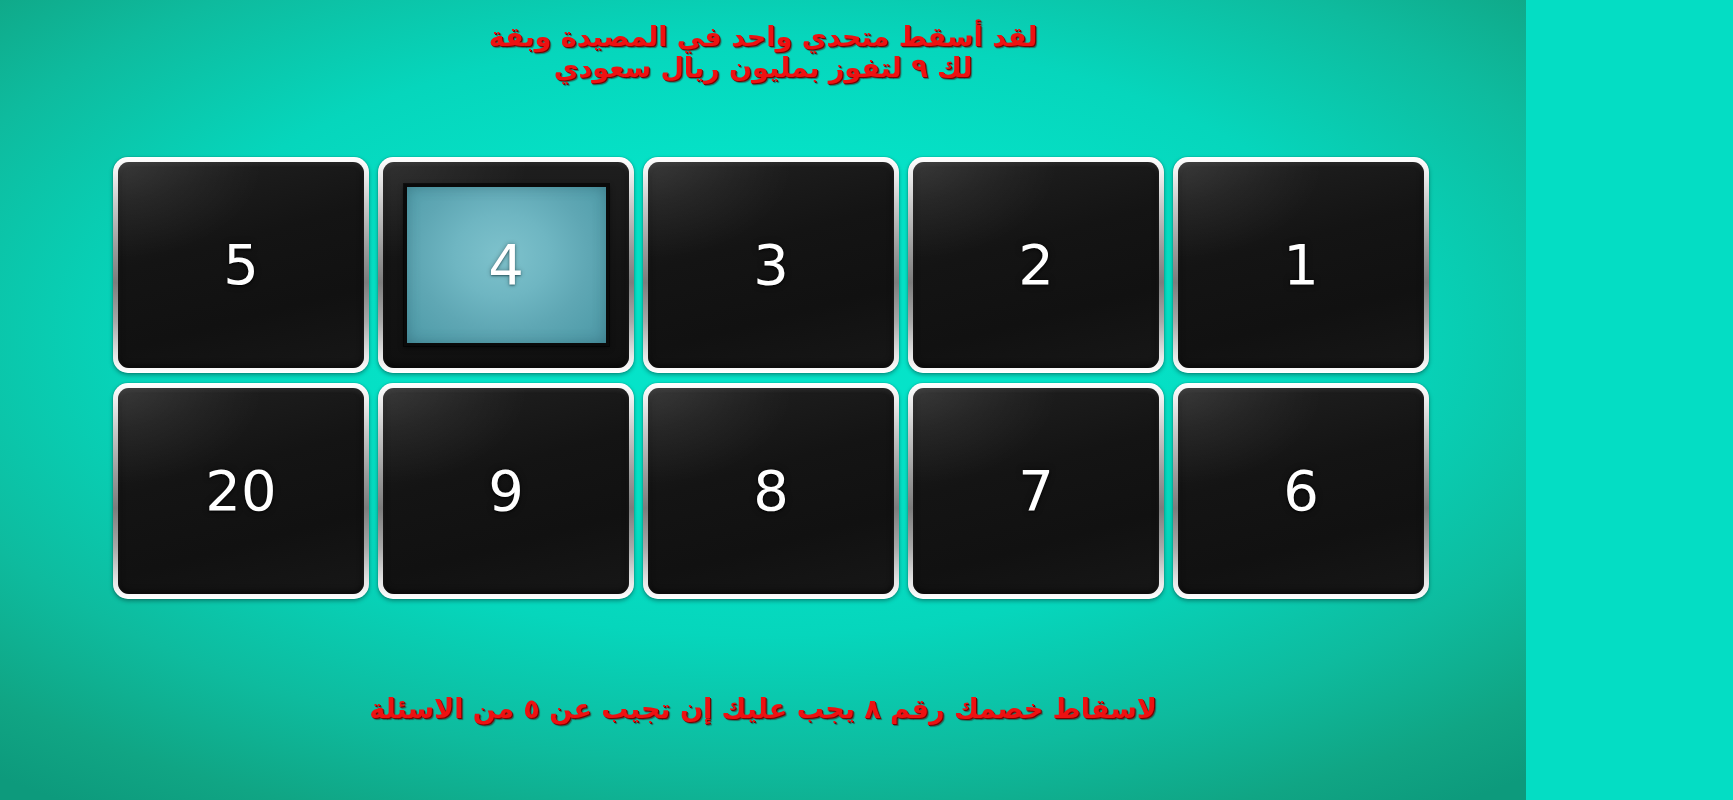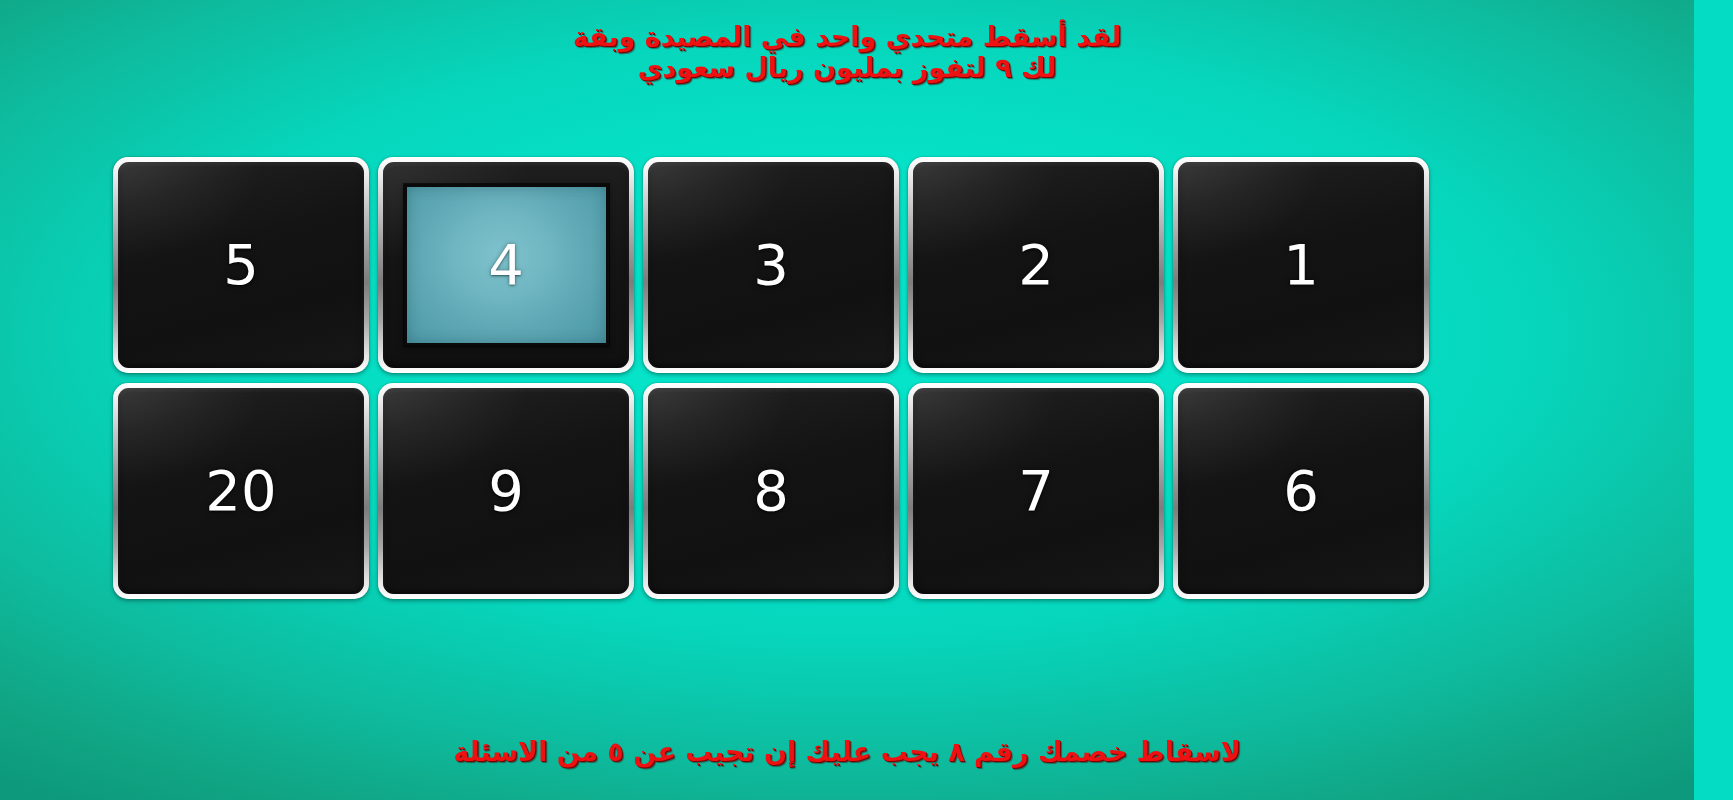--- a/index.html
+++ b/index.html
@@ -10,21 +10,21 @@
     overflow: hidden;
   }
 
   body {
     font-family: "DejaVu Sans", sans-serif;
     background: #04ddc4;
   }
 
   #stage {
     position: relative;
-    width: 1694px;
+    width: 1526px;
     height: 800px;
     background:
       radial-gradient(ellipse 78% 72% at 50% 42%,
         #05e4ca 0%,
         #05e2c7 30%,
         #06d6bc 52%,
         #0ebb9e 74%,
         #10a584 90%,
         #0d9a7c 100%);
     overflow: hidden;
@@ -52,21 +52,20 @@
 
   #banner-top {
     top: 20px;
   }
   #banner-top .line2 {
     margin-top: -4px;
   }
 
   #banner-bottom {
     top: 692px;
-    margin-top: 43px;
   }
 
   
   #board {
     position: absolute;
     left: 113px;
     top: 157px;
     width: 1311px;
     display: flex;
     flex-direction: column;

